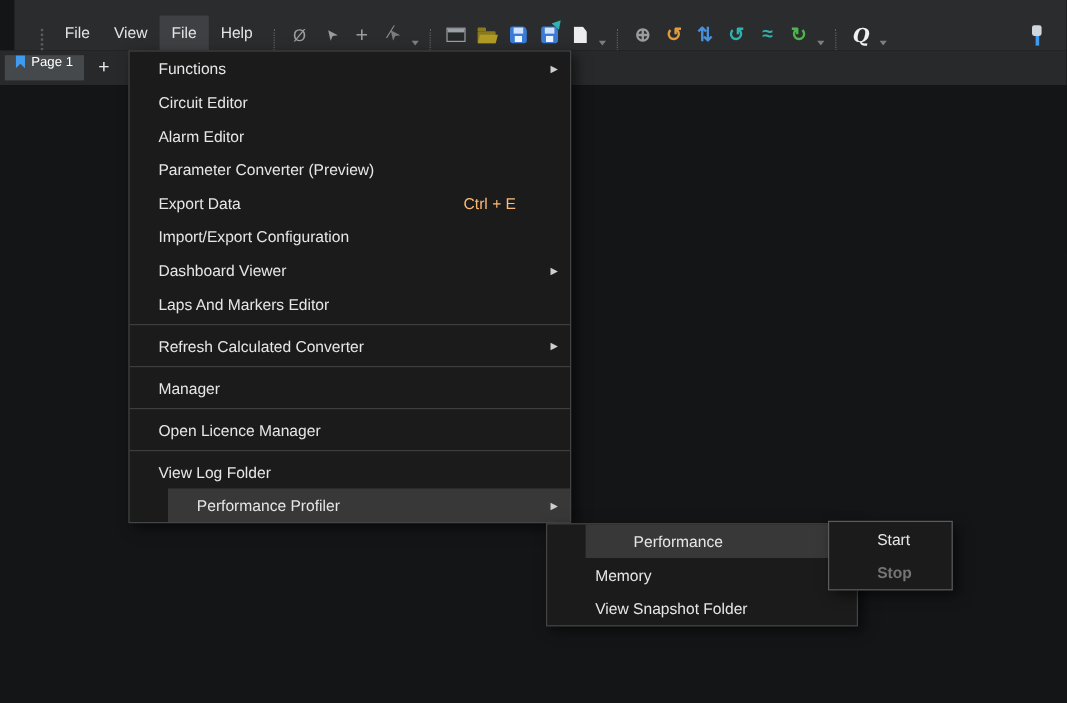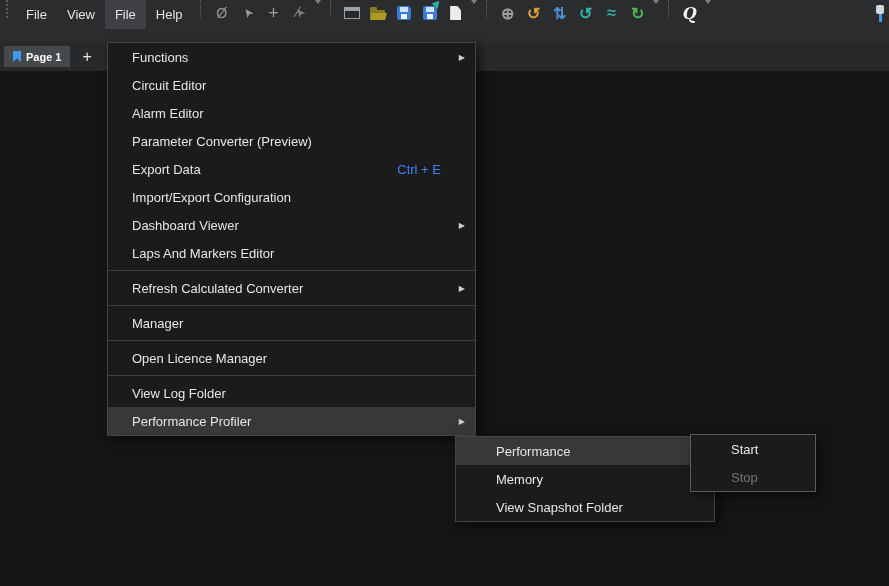--- a/index.html
+++ b/index.html
@@ -1,21 +1,21 @@
 <!DOCTYPE html>
 <html><head>
 <meta charset="utf-8">
 <style>
   * { margin:0; padding:0; box-sizing:border-box; }
   html,body { width:889px; height:586px; background:#131517; font-family:"Liberation Sans", sans-serif; }
   #window { position:relative; width:889px; height:586px; overflow:hidden; background:#131517; }
 
   
-  #topbar { position:absolute; top:0; left:0; right:0; height:42px; background:#2b2c2e;
-            display:flex; align-items:flex-start; padding:0 4px; overflow:hidden; }
+  #topbar { position:absolute; top:0; left:12px; right:0; height:42px; background:#2b2c2e;
+            display:flex; align-items:flex-end; padding:0 20px; overflow:hidden; }
   .grip { width:4px; height:18px; border-left:2px dotted #5a5c5e; margin:0 6px 0 2px; }
   .mb-item { padding:7px 10px; font-size:13px; color:#e4e4e4; border-radius:1px; cursor:default; }
   .mb-item.open { background:#3e4043; }
   .tsep { width:2px; height:18px; border-left:1px dotted #606264; margin:0 7px; }
   .ovf { display:flex; align-items:flex-end; padding:0 2px 4px 2px; }
   .ovf .tri { width:0; height:0; border-left:3px solid transparent; border-right:3px solid transparent; border-top:4px solid #7c7e80; }
   .tbi { width:26px; height:26px; display:flex; align-items:center; justify-content:center;
          position:relative; font-size:14px; }
   .c-gray { color:#9a9c9e; } .c-dim { color:#7a7c7e; }
   .c-orange { color:#e09c3c; } .c-blue { color:#4a90d9; } .c-teal { color:#2fb3ae; }
@@ -40,42 +40,42 @@
   .newdoc-ic { width:11px; height:14px; background:#ededed;
                clip-path:polygon(0 0, 68% 0, 100% 32%, 100% 100%, 0 100%); }
   .pin-ic { width:16px; height:18px; position:relative; }
   .pin-ic::before { content:""; position:absolute; top:1px; left:4px; width:8px; height:9px; background:#cfd6dd; border-radius:2px; }
   .pin-ic::after { content:""; position:absolute; top:10px; left:7px; width:3px; height:8px; background:#3f9bf0; }
   .right-edge { margin-left:auto; margin-right:-8px; }
 
   
   #tabstrip { position:absolute; top:42px; left:0; right:0; height:29px; background:#27292a;
               display:flex; align-items:center; padding:0 4px; }
-  .tab { display:flex; align-items:center; gap:5px; background:#46494c; color:#ffffff;
-         font-size:11px; height:21px; padding:0 9px;font-weight:bold; }
+  .tab { display:flex; align-items:flex-start; gap:5px; background:#46494c; color:#ffffff;
+         font-size:11px; height:21px; padding:0 9px; }
   .bookmark { width:8px; height:11px; background:#3f9bf0;
               clip-path:polygon(0 0, 100% 0, 100% 100%, 50% 65%, 0 100%); }
   .add-tab { color:#e8e8e8; font-size:16px; margin-left:9px; line-height:1; padding:0 3px; }
 
   
   #content { position:absolute; top:71px; left:0; right:0; bottom:0; background:#131517; }
 
   
   .menu { position:absolute; background:#1b1b1b; border:1px solid #454545;
           box-shadow:4px 4px 10px rgba(0,0,0,0.55); font-size:13px; color:#e6e6e6; z-index:10; }
   #tools-menu { left:107px; top:42px; width:369px; }
   #profiler-submenu { left:455px; top:436px; width:260px; }
-  #performance-submenu { left:690px; top:434px; width:126px; border-color:#5c5c5c; }
+  #performance-submenu { left:690px; top:434px; width:104px; border-color:#5c5c5c; }
   .mi { height:28px; display:flex; align-items:center; padding:0 10px 0 24px; cursor:default; }
   #profiler-submenu .mi, #performance-submenu .mi { padding-left:40px; }
   .mi .lab { flex:1; white-space:nowrap; }
-  .mi .sc { margin-right:24px; color:#3b82f6;text-align:center; }
+  .mi .sc { margin-right:35px; color:#fdba74;text-align:center; }
   .mi .arr { width:12px; text-align:right; font-size:8px; color:#cfcfcf; }
-  .mi.hl { background:#383838; }
-  .mi.disabled { color:#747474; }
+  .mi.hl { background:#383838;margin-left:32px; }
+  .mi.disabled { color:#747474;font-weight:bold; }
   .msep { height:1px; background:#3e3e3e; margin:3px 0; }
 </style>
 </head>
 <body>
 
 <div id="window">
 
   <div id="topbar">
     <div class="grip"></div>
 

